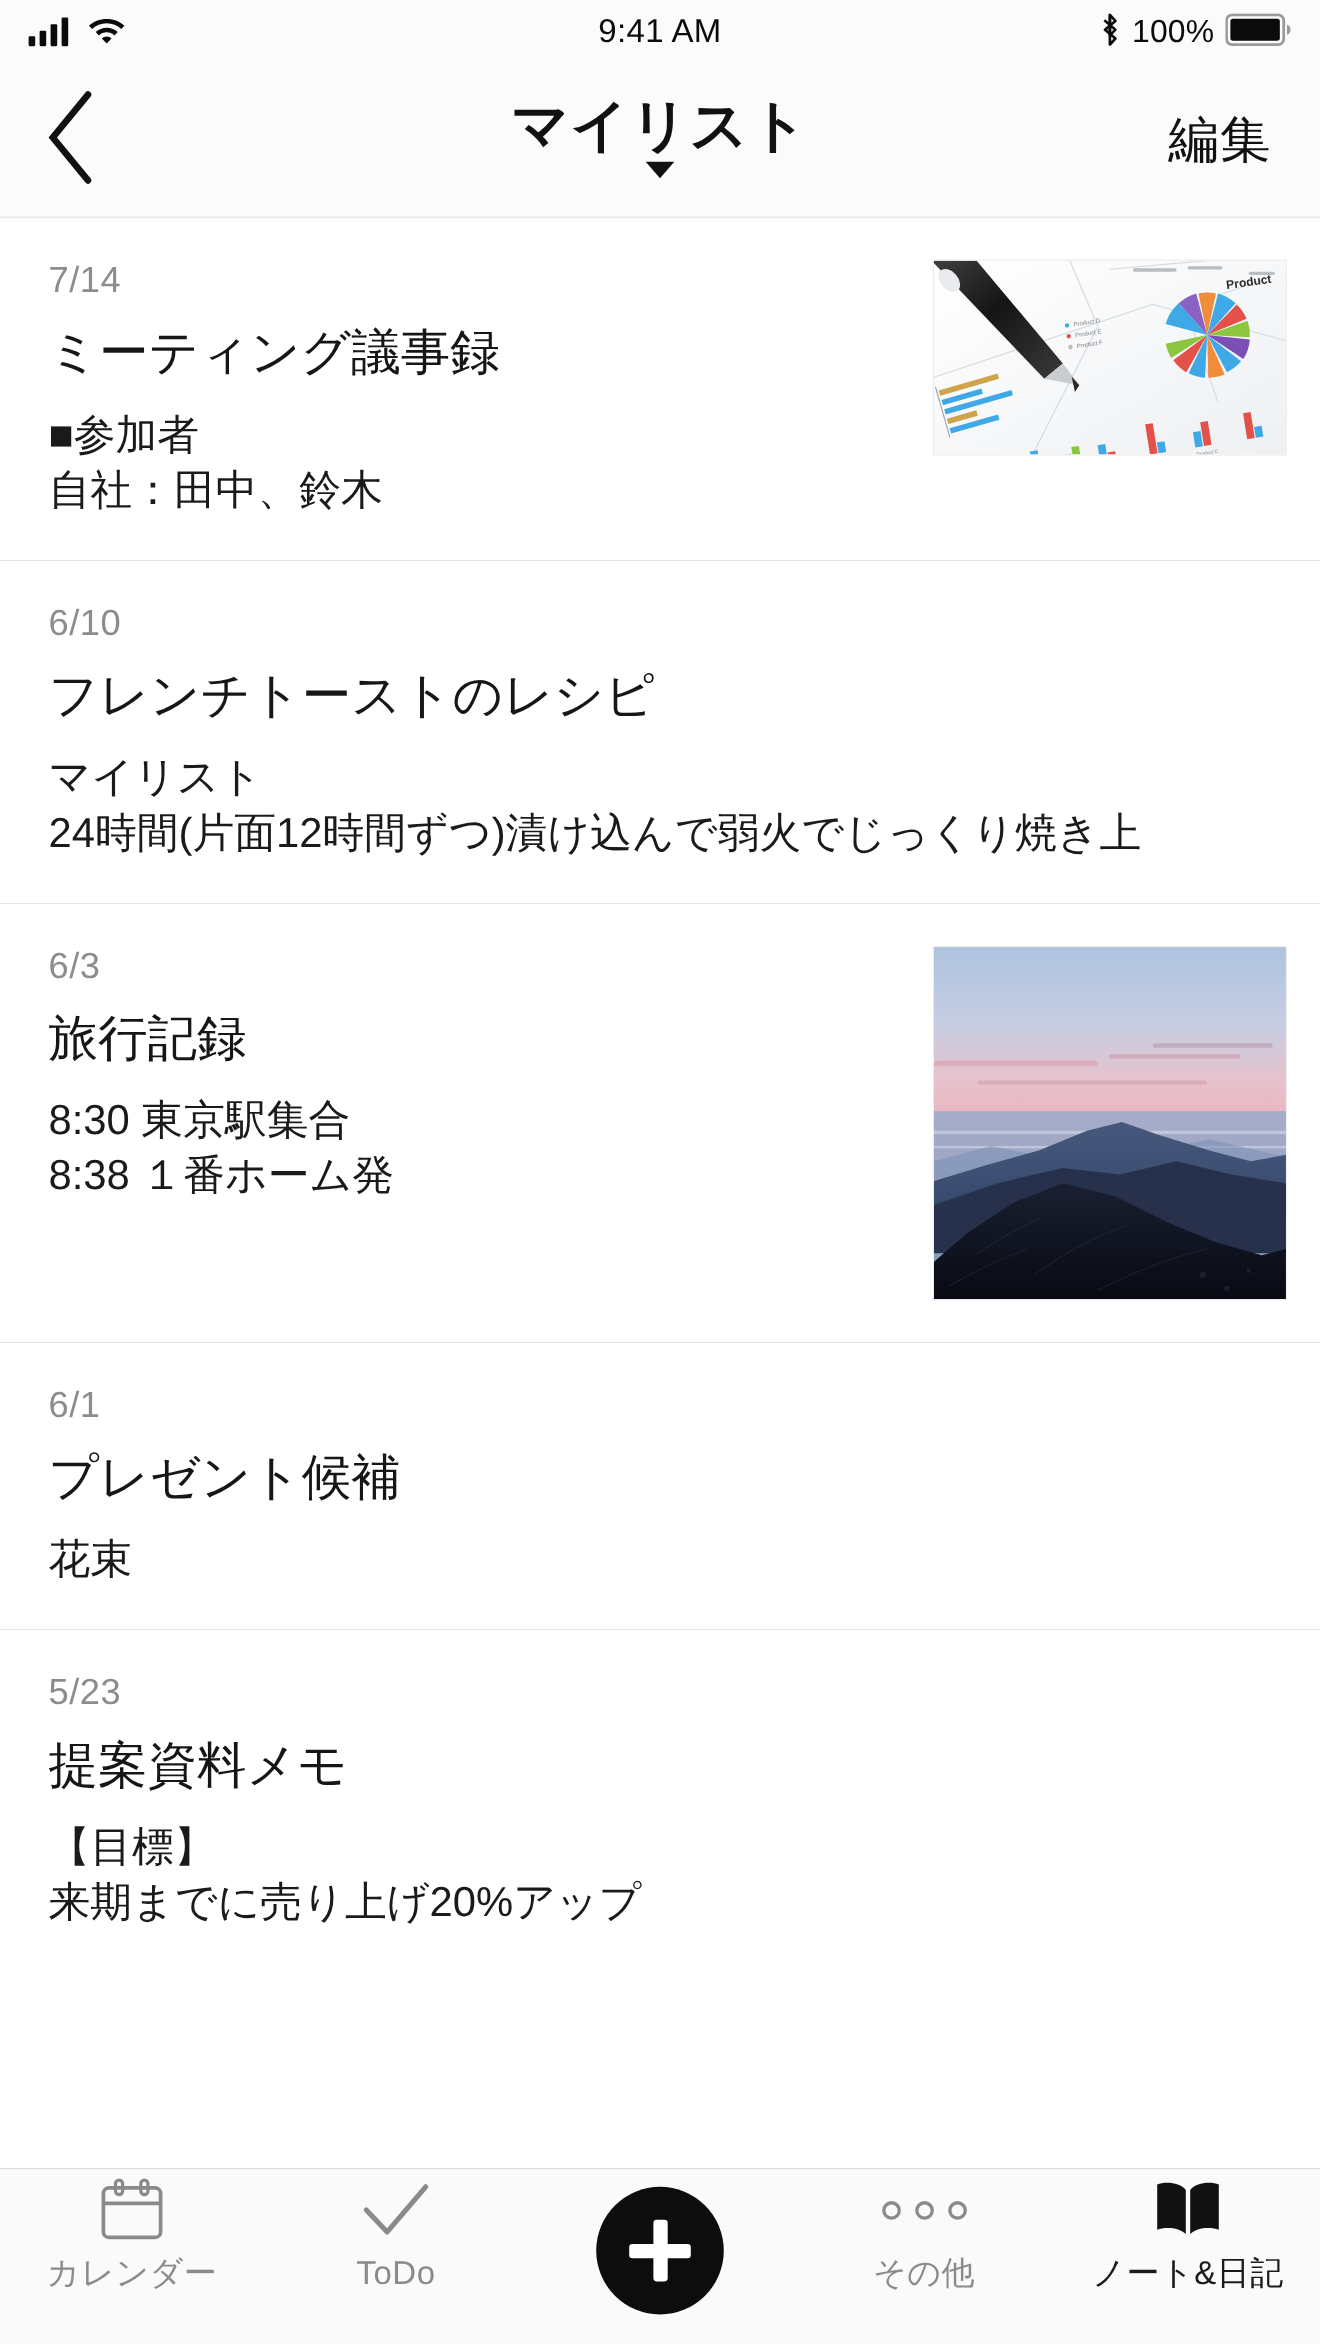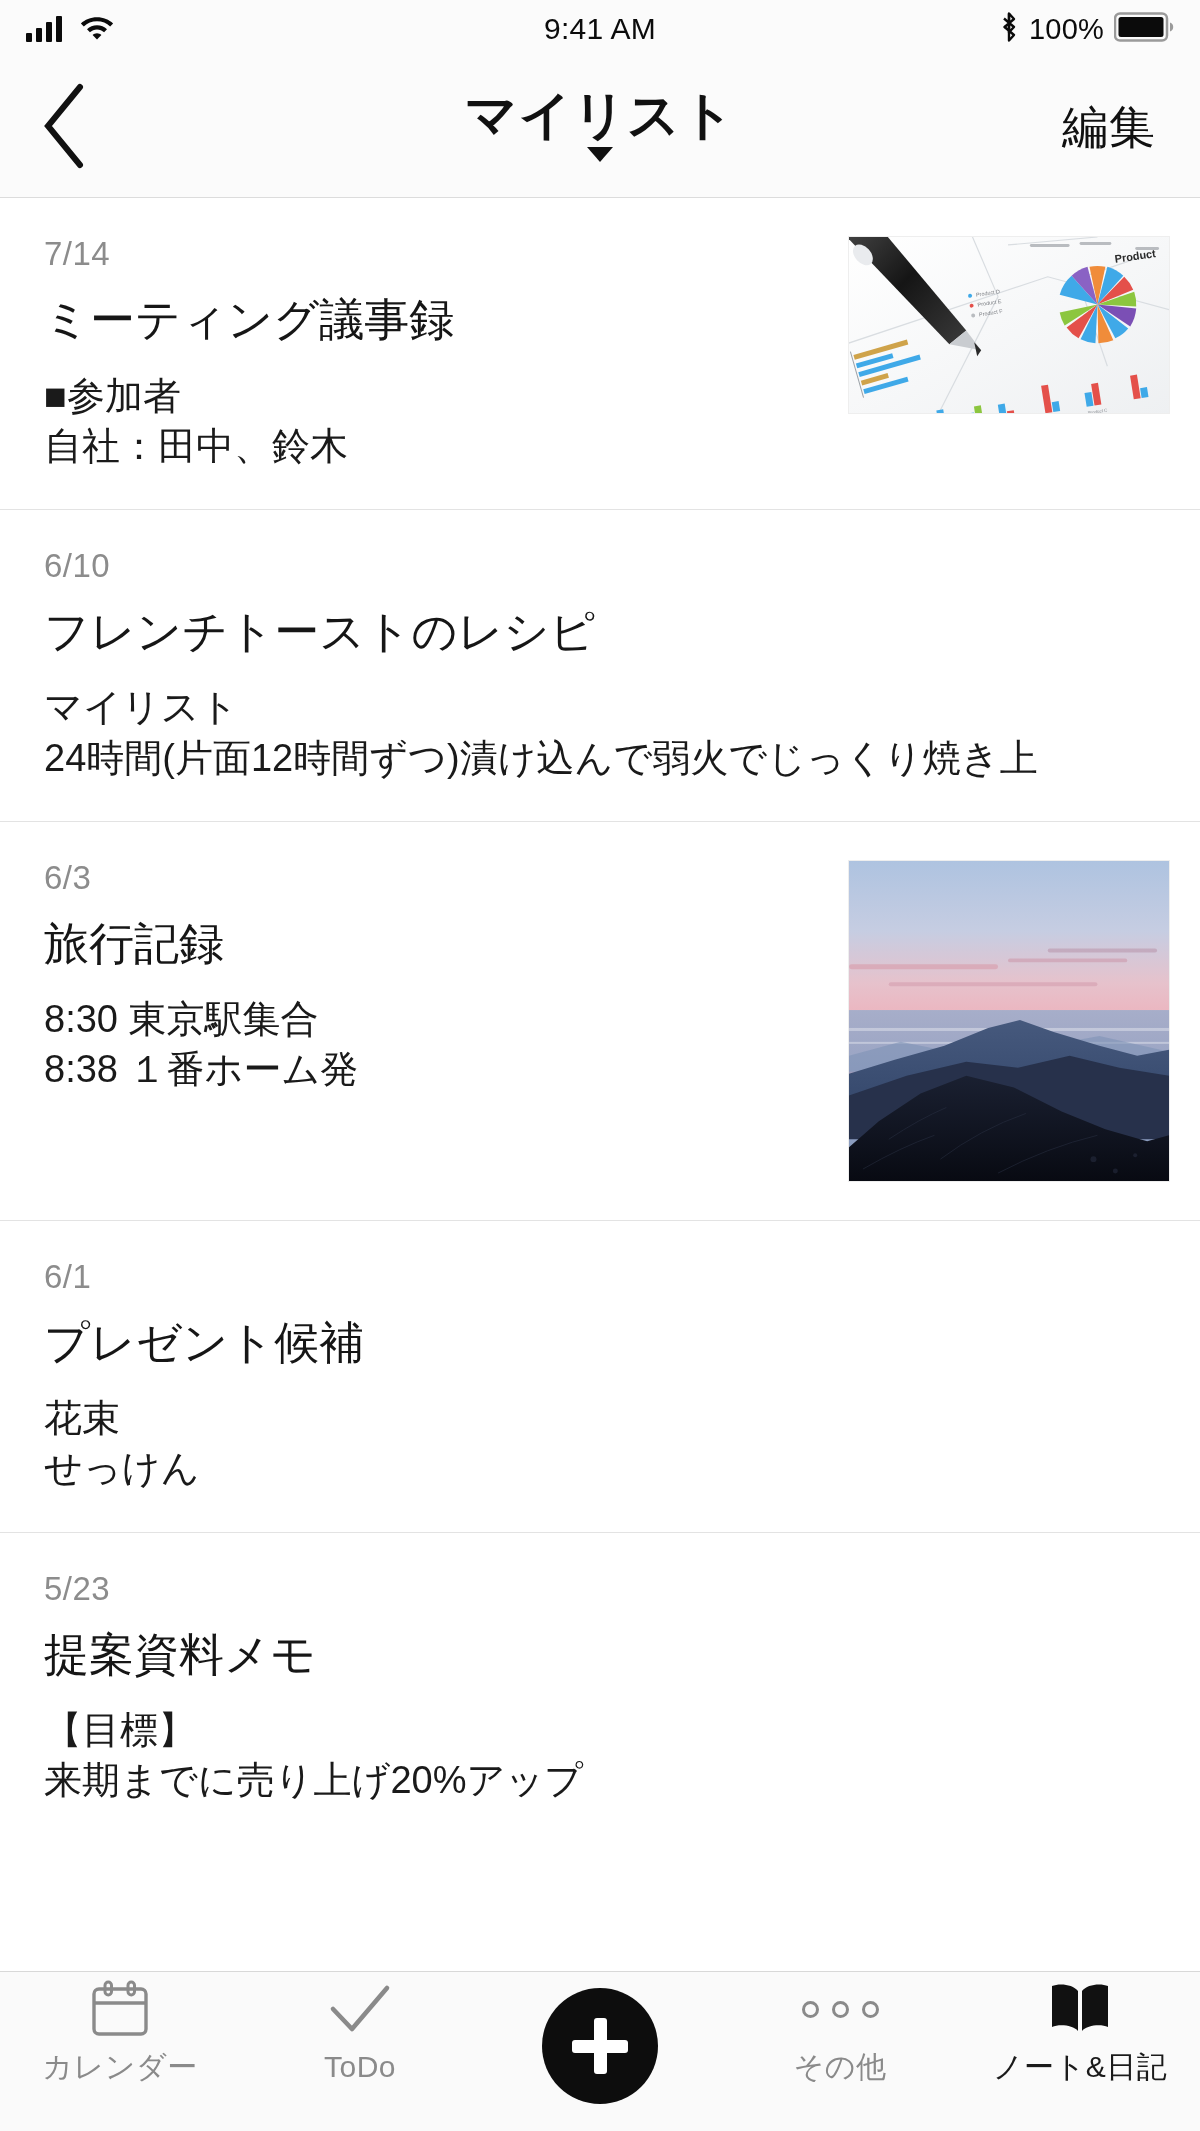--- a/index.html
+++ b/index.html
@@ -434,21 +434,20 @@
         </svg>
       </div>
     </div>
 
     <div class="note-row">
       <div class="note-main">
         <div class="note-date">6/1</div>
         <div class="note-title">プレゼント候補</div>
         <div class="note-body">
           <div class="note-body-line">花束</div>
-          <div class="note-body-line">せっけん</div>
         </div>
       </div>
     </div>
 
     <div class="note-row">
       <div class="note-main">
         <div class="note-date">5/23</div>
         <div class="note-title">提案資料メモ</div>
         <div class="note-body">
           <div class="note-body-line">【目標】</div>

